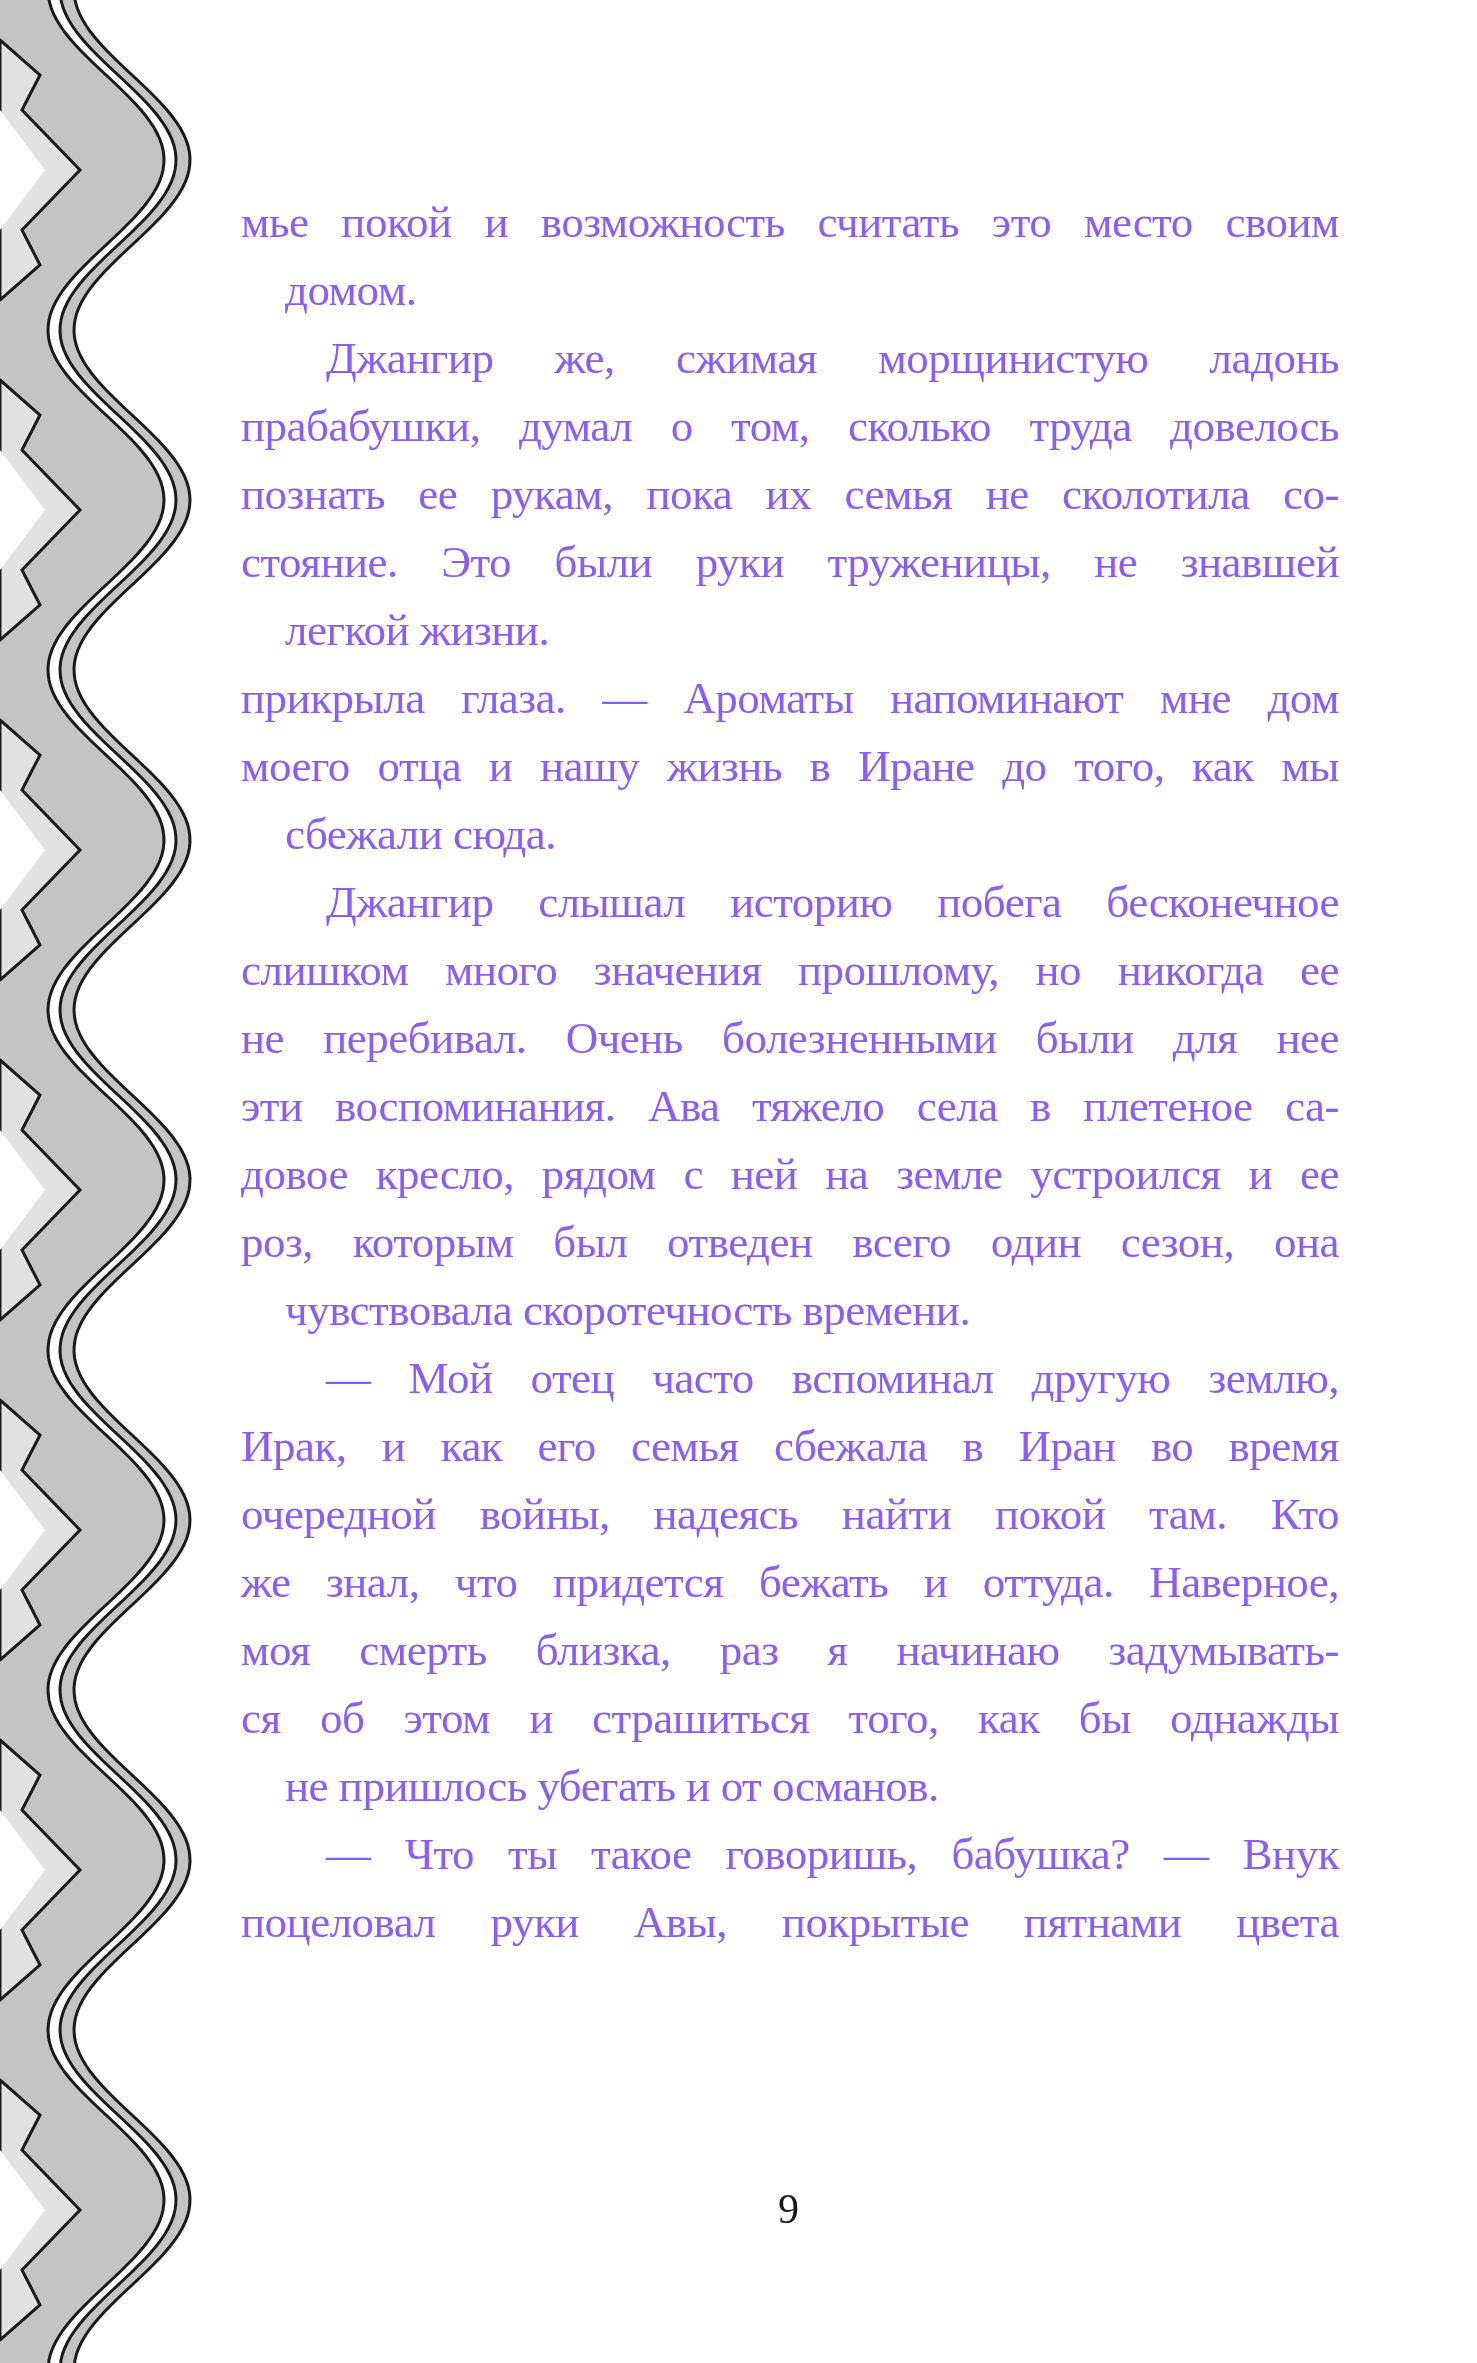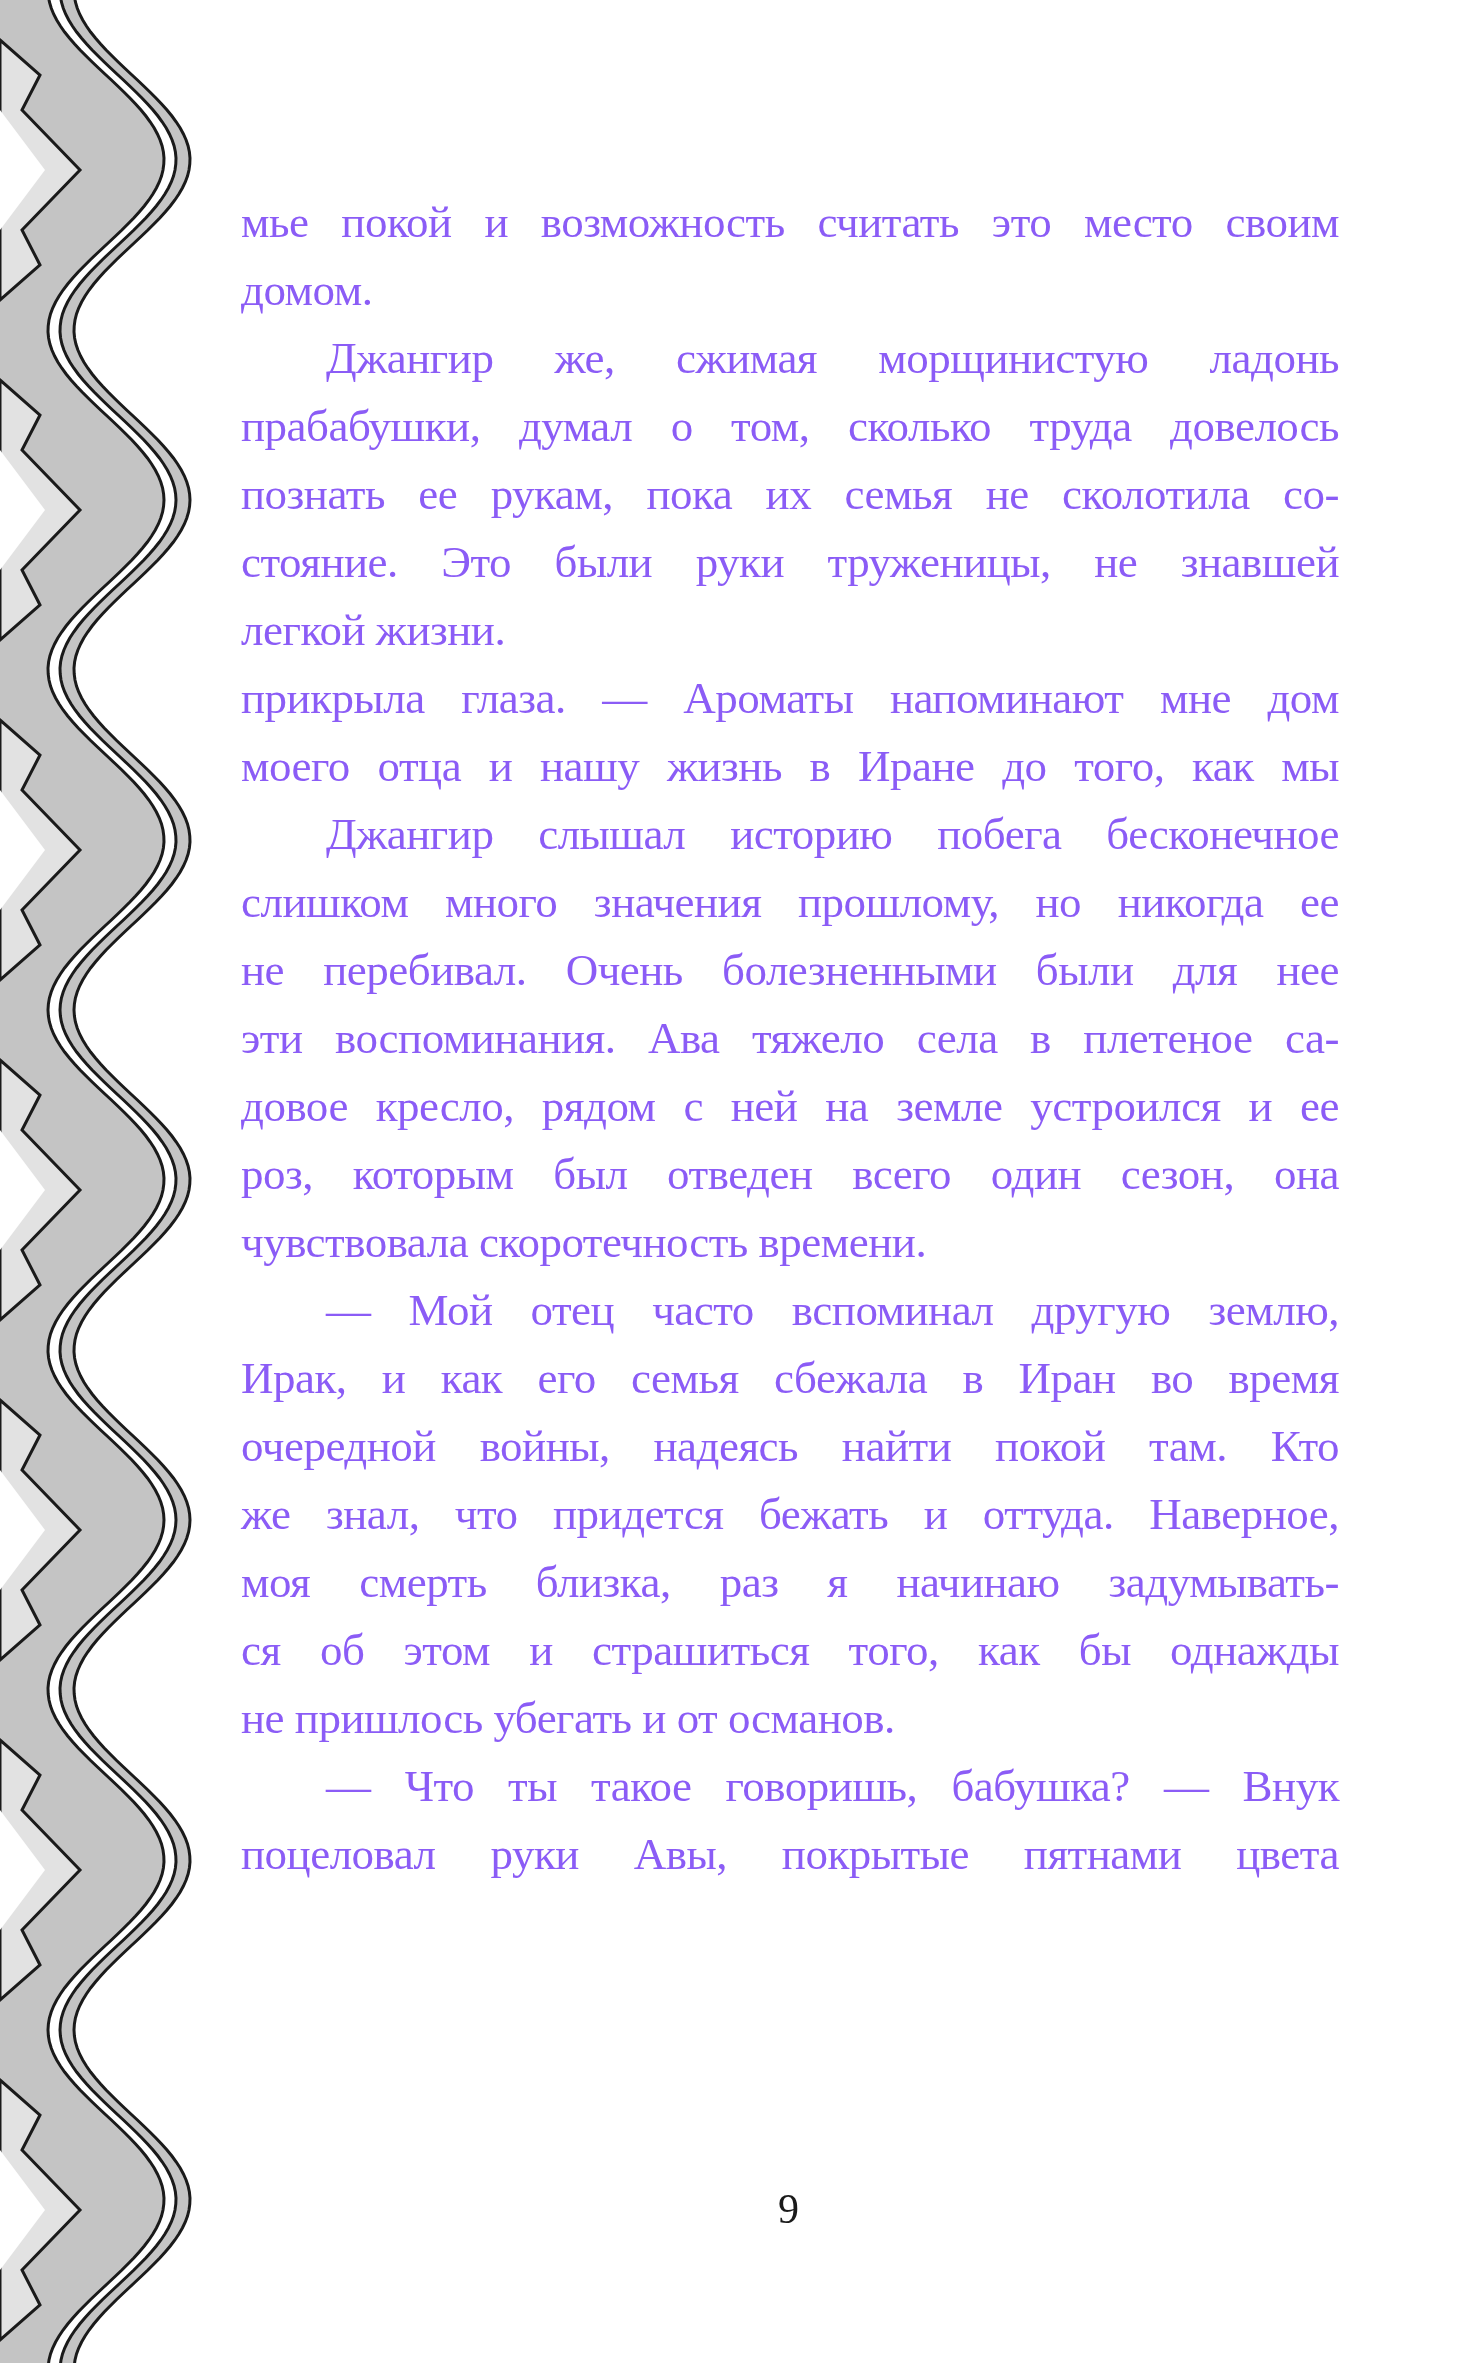--- a/index.html
+++ b/index.html
@@ -5,21 +5,21 @@
   html, body { margin:0; padding:0; background:#ffffff; }
   body { width:1477px; height:2363px; position:relative; overflow:hidden; }
   .border { position:absolute; left:0; top:0; width:200px; height:2363px; }
   .page-text {
     position:absolute; left:241px; top:188px; width:1098px;
     font-family: Liberation Serif, serif;
     font-size:45px; line-height:68px; color:#8b5cf6;
     letter-spacing:-0.5px;
   }
   .line { display:block; white-space:nowrap; text-align:justify; text-align-last:justify; height:68px; }
-  .line.last { text-align-last:left; }
+  .line.last { text-align-last:left;margin-left:44px; }
   .line.indent { padding-left:85px; }
   .page-number {
     position:absolute; left:0; width:1577px; top:2185px; text-align:center;
     font-family: "Liberation Serif", "DejaVu Serif", serif;
     font-size:42px; color:#1a1a1a;
   }
 </style>
 </head>
 <body>
 
@@ -56,20 +56,21 @@
   <div id="lines">
       <span class="line">мье покой и возможность считать это место своим</span>
       <span class="line last">домом.</span>
       <span class="line indent">Джангир же, сжимая морщинистую ладонь</span>
       <span class="line">прабабушки, думал о том, сколько труда довелось</span>
       <span class="line">познать ее рукам, пока их семья не сколотила со-</span>
       <span class="line">стояние. Это были руки труженицы, не знавшей</span>
       <span class="line last">легкой жизни.</span>
       <span class="line">прикрыла глаза. — Ароматы напоминают мне дом</span>
       <span class="line">моего отца и нашу жизнь в Иране до того, как мы</span>
+      <span class="line last">сбежали сюда.</span>
       <span class="line indent">Джангир слышал историю побега бесконечное</span>
       <span class="line">слишком много значения прошлому, но никогда ее</span>
       <span class="line">не перебивал. Очень болезненными были для нее</span>
       <span class="line">эти воспоминания. Ава тяжело села в плетеное са-</span>
       <span class="line">довое кресло, рядом с ней на земле устроился и ее</span>
       <span class="line">роз, которым был отведен всего один сезон, она</span>
       <span class="line last">чувствовала скоротечность времени.</span>
       <span class="line indent">— Мой отец часто вспоминал другую землю,</span>
       <span class="line">Ирак, и как его семья сбежала в Иран во время</span>
       <span class="line">очередной войны, надеясь найти покой там. Кто</span>

